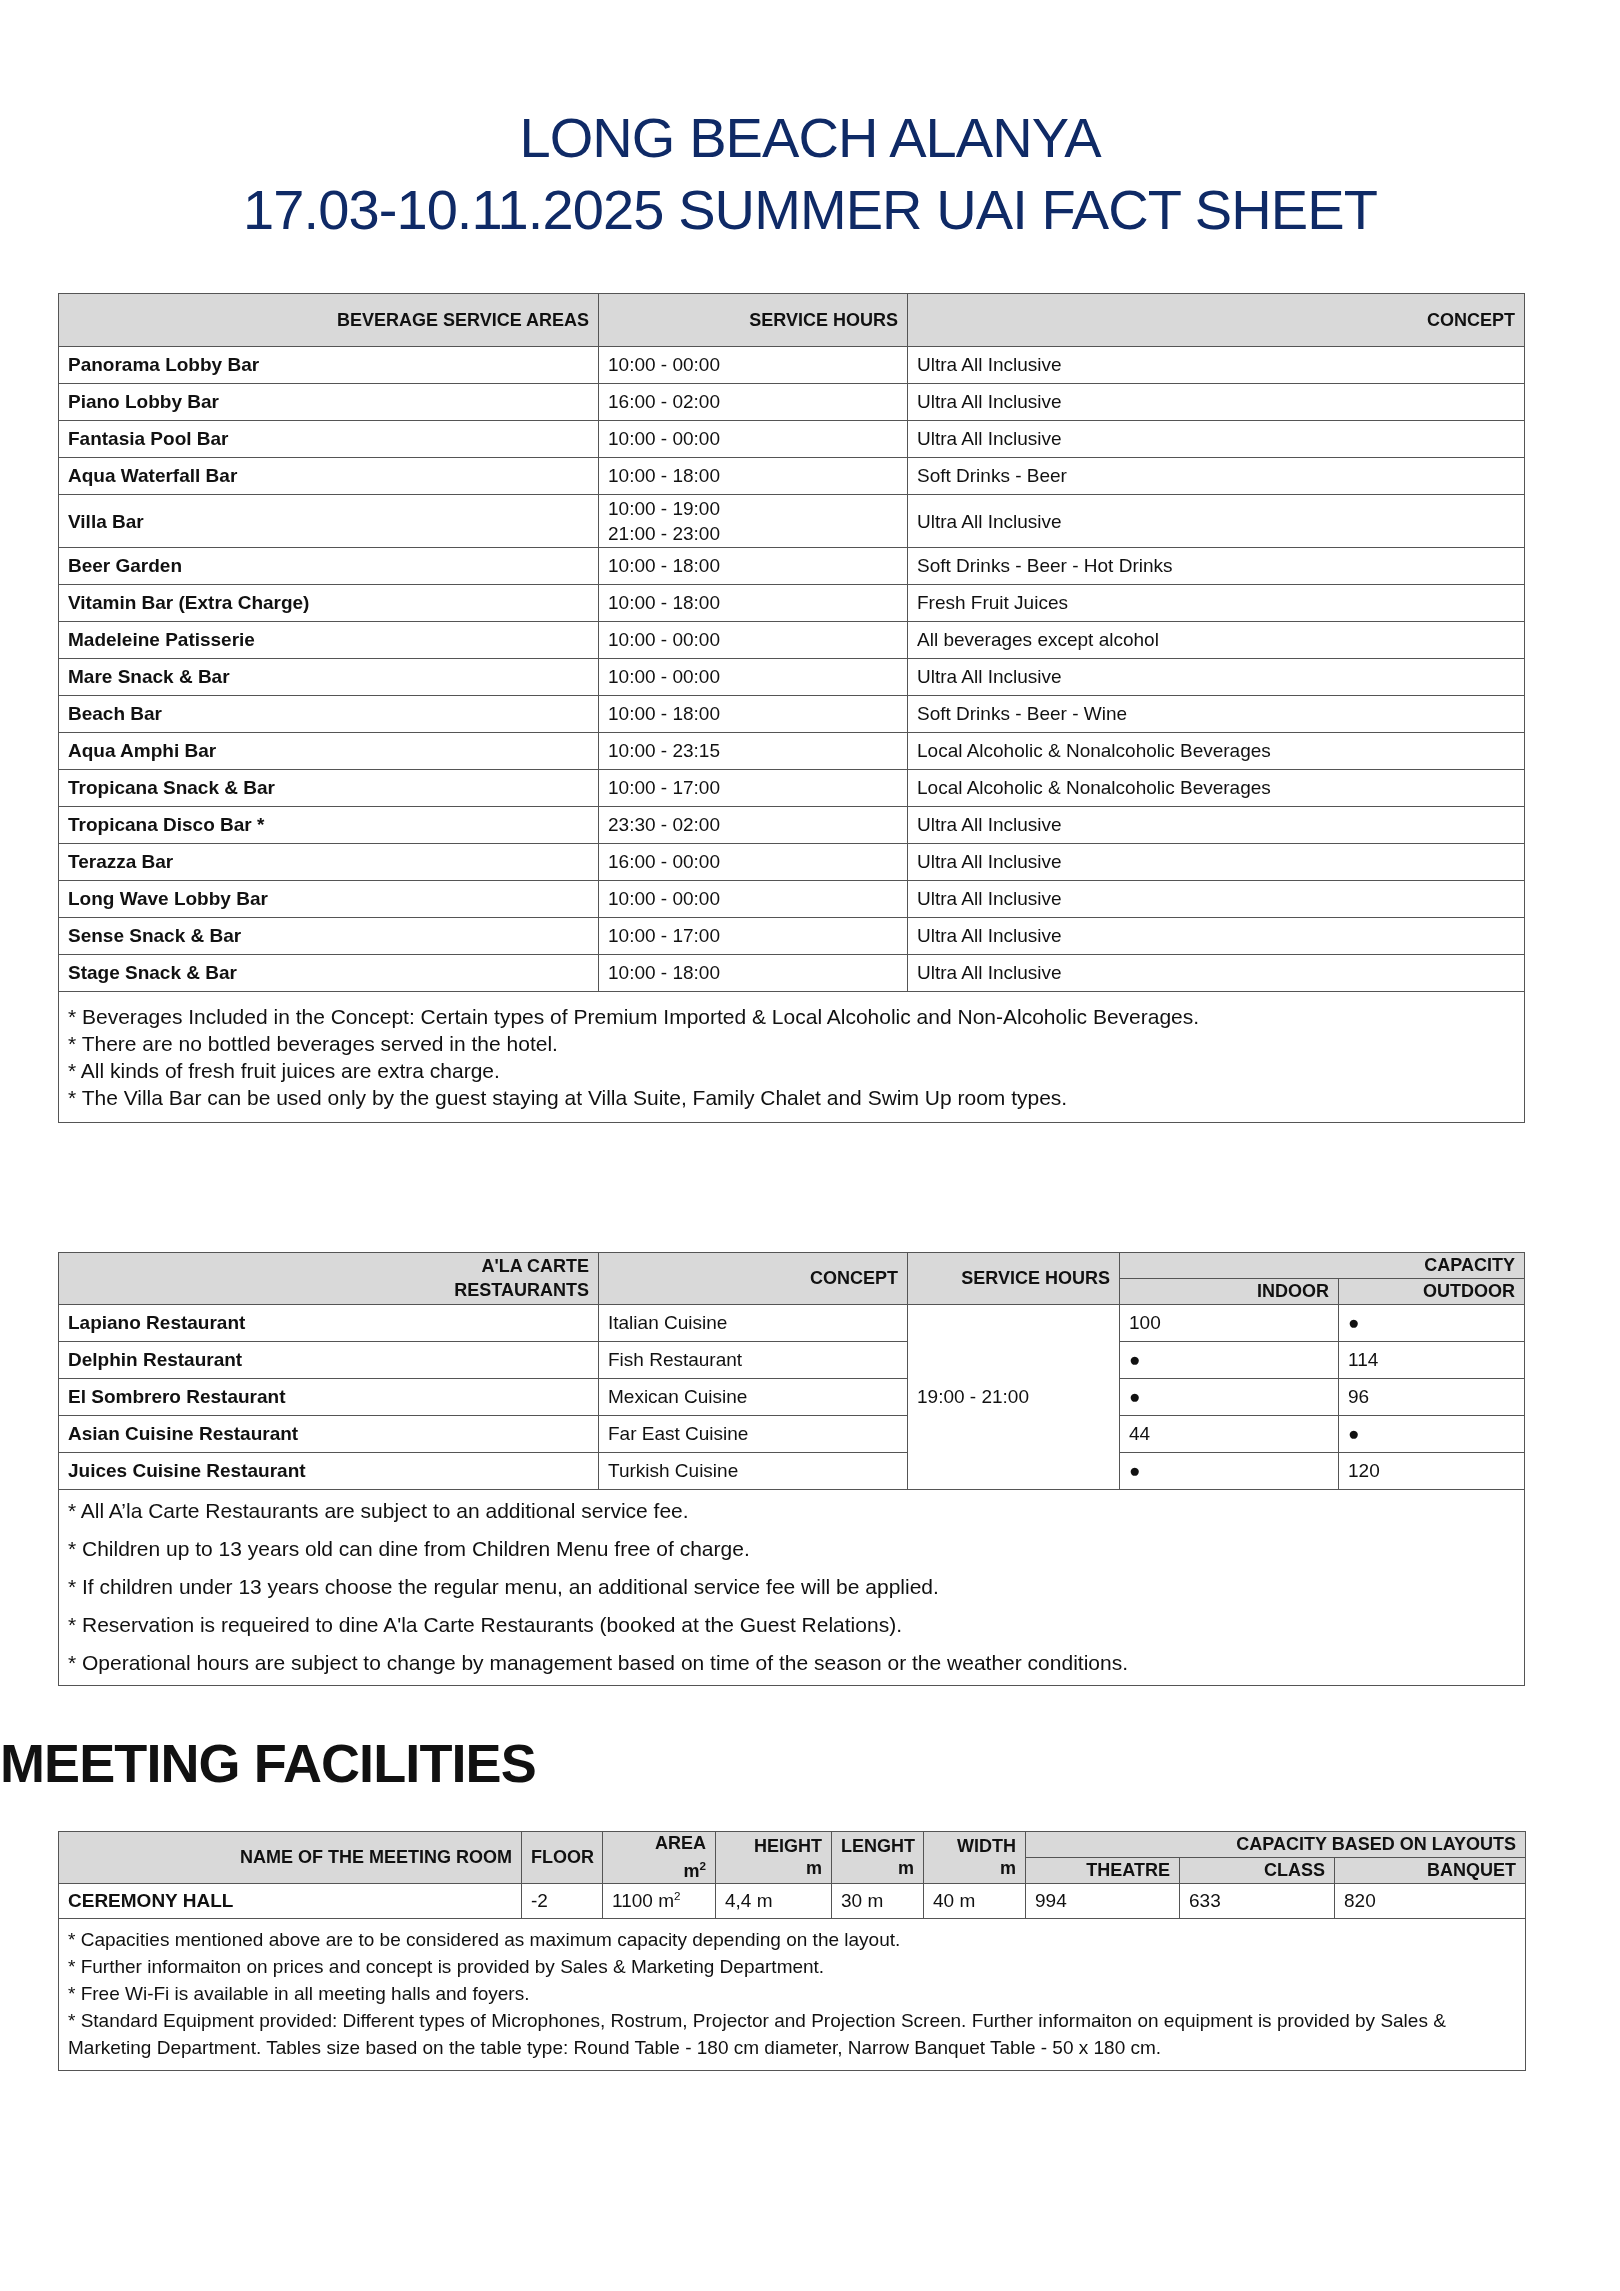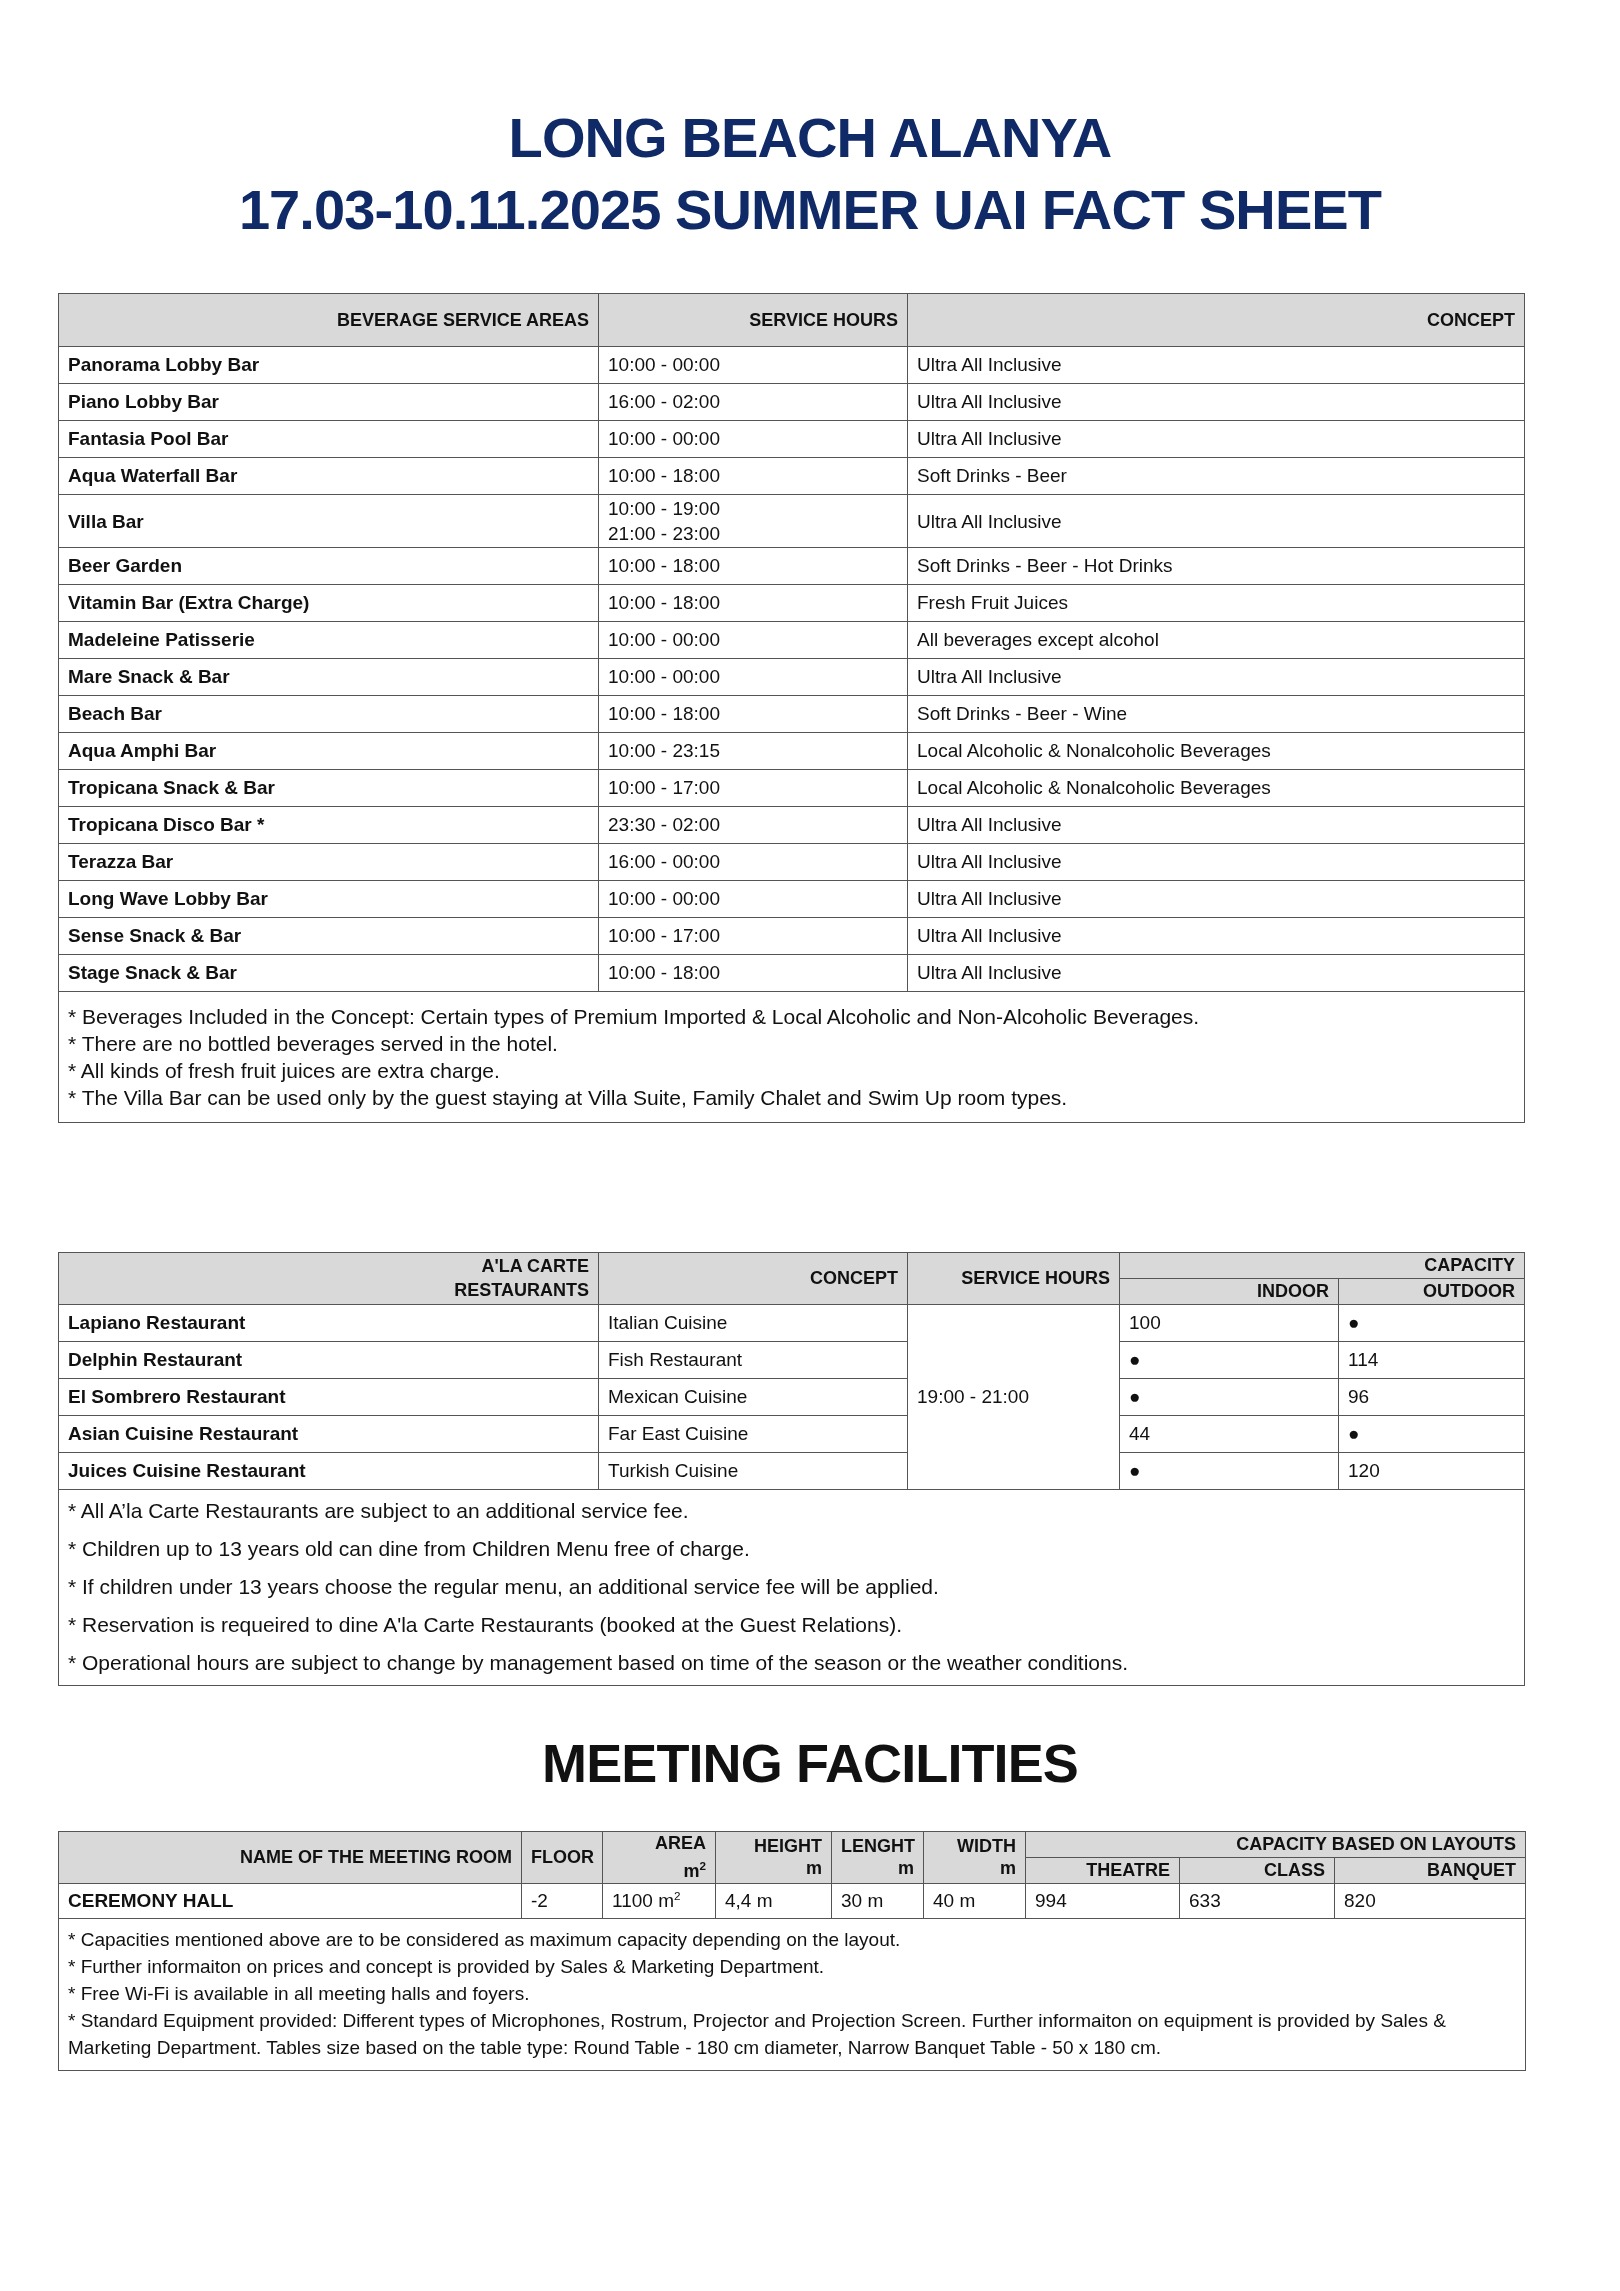--- a/index.html
+++ b/index.html
@@ -1,34 +1,34 @@
 <!DOCTYPE html>
 <html style="font-size:14.4px"><head>
 <meta charset="utf-8">
 <style>
   html,body{margin:0;padding:0;background:#fff;}
   body{width:1620px;height:2292px;position:relative;font-family:"Liberation Sans",sans-serif;color:#111;}
-  .title{position:absolute;left:0;width:1620px;text-align:center;font-weight:bold;color:#0f2a66;font-size:56px;letter-spacing:-0.9px;}
+  .title{position:absolute;left:0;width:1620px;text-align:center;font-weight:normal;color:#0f2a66;font-size:56px;letter-spacing:-0.9px;}
   .t1{top:105px;} .t2{top:177px;}
   table{border-collapse:collapse;position:absolute;left:58px;width:1465px;table-layout:fixed;}
   td,th{border:1.8px solid #555;padding:0 9px;font-size:19px;}
   th{background:#d9d9d9;font-weight:bold;text-align:right;font-size:18px;}
   td.b{font-weight:bold;}
   td.c{text-align:left;}
   .notes td{font-size:21px;padding:10.8px 9px;line-height:27px;}
   .note{display:block;}
   #bev{top:293px;}
   #bev th{height:52px;}
   #bev td{height:36px;margin-top:36px;}
   #bev td.two{height:52px;line-height:25px;}
   #alc{top:1252px;}
   #alc th{height:25px;}
   #alc td{height:36px;}
   #alc .notes td{line-height:38px;padding:1.8px 9px 3.6px;}
-  .sec{position:absolute;left:0;width:1620px;text-align:center;top:1732px;font-size:54px;font-weight:bold;letter-spacing:-0.9px;}
+  .sec{position:absolute;left:0;width:1620px;text-align:left;top:1732px;font-size:54px;font-weight:bold;letter-spacing:-0.9px;}
   #mtg{top:1831px;}
   #mtg th{height:25px;font-size:18px;line-height:21.6px;}
   #mtg td{height:34px;font-size:19px;}
   #mtg .notes td{line-height:27px;padding:7.2px 9px 9px;}
   sup{font-size:11.7px;}
 </style>
 </head>
 <body>
 
 <div class="title t1">LONG BEACH ALANYA</div>

